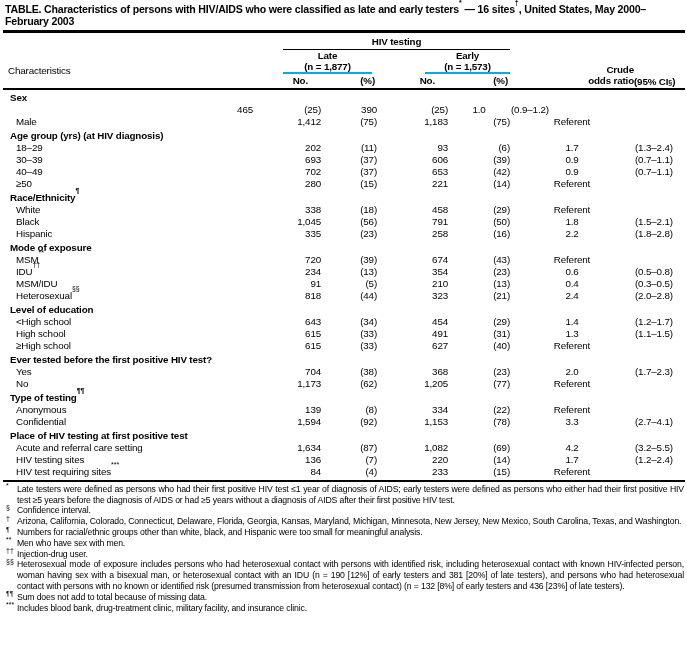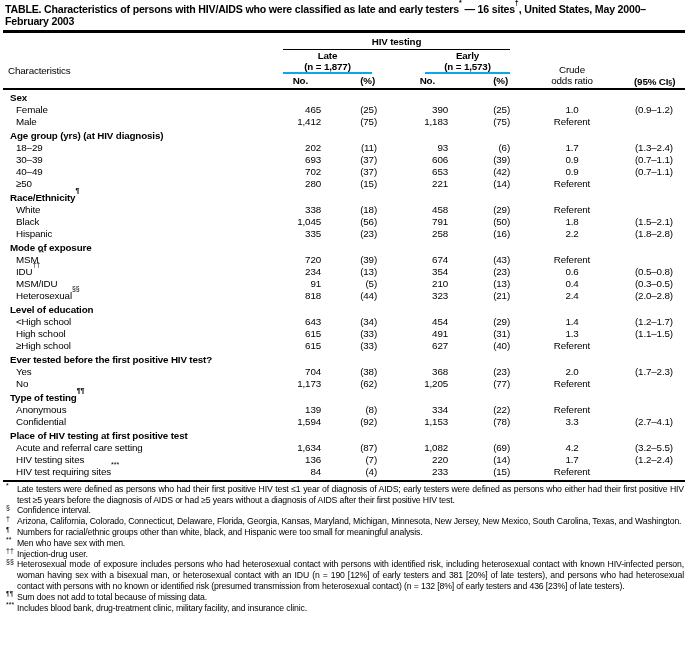--- a/index.html
+++ b/index.html
@@ -59,21 +59,21 @@
     text-align: center; font-weight: bold;
     border-bottom: 2px solid #0ea5e9;
     line-height: 11px;
     padding-bottom: 18px;
   }
   .h-group-late  { grid-column: 2 / 4; margin-left: 30px; margin-right: 5px; }
   .h-group-early { grid-column: 4 / 6; margin-left: 48px; }
   .h-crude {
     grid-column: 6; grid-row: 2 / 4;
     display: flex; flex-direction: column; justify-content: flex-end;
-    text-align: center; font-weight: normal;
+    text-align: right; font-weight: bold;
     line-height: 11.5px; padding-bottom: 1px;
   }
   .h-ci {
     grid-column: 7; grid-row: 2 / 4;
     display: flex; align-items: flex-end; justify-content: flex-start;
     font-weight: bold; padding-bottom: 1px;
   }
   .h-sub { grid-row: 3; font-weight: bold; line-height: 13px; }
   .h-no  { text-align: right; padding-right: 13px; }
   .h-pct { text-align: right; padding-right: 2px; }
@@ -146,21 +146,20 @@
     <div class="h-sub h-pct h-pct-early">(%)</div>
   </div>
 
   <div class="rule-med"></div>
 
   <div class="tbody" id="table-body">
       <div class="row section-row">
         <div class="section-label">Sex</div>
       </div>
       <div class="grid7 row data-row">
-        <div class="cell c1">Female</div>
         <div class="cell c2">465</div>
         <div class="cell c3">(25)</div>
         <div class="cell c4">390</div>
         <div class="cell c5">(25)</div>
         <div class="cell c6">1.0</div>
         <div class="cell c7">(0.9–1.2)</div>
       </div>
       <div class="grid7 row data-row">
         <div class="cell c1">Male</div>
         <div class="cell c2">1,412</div>

